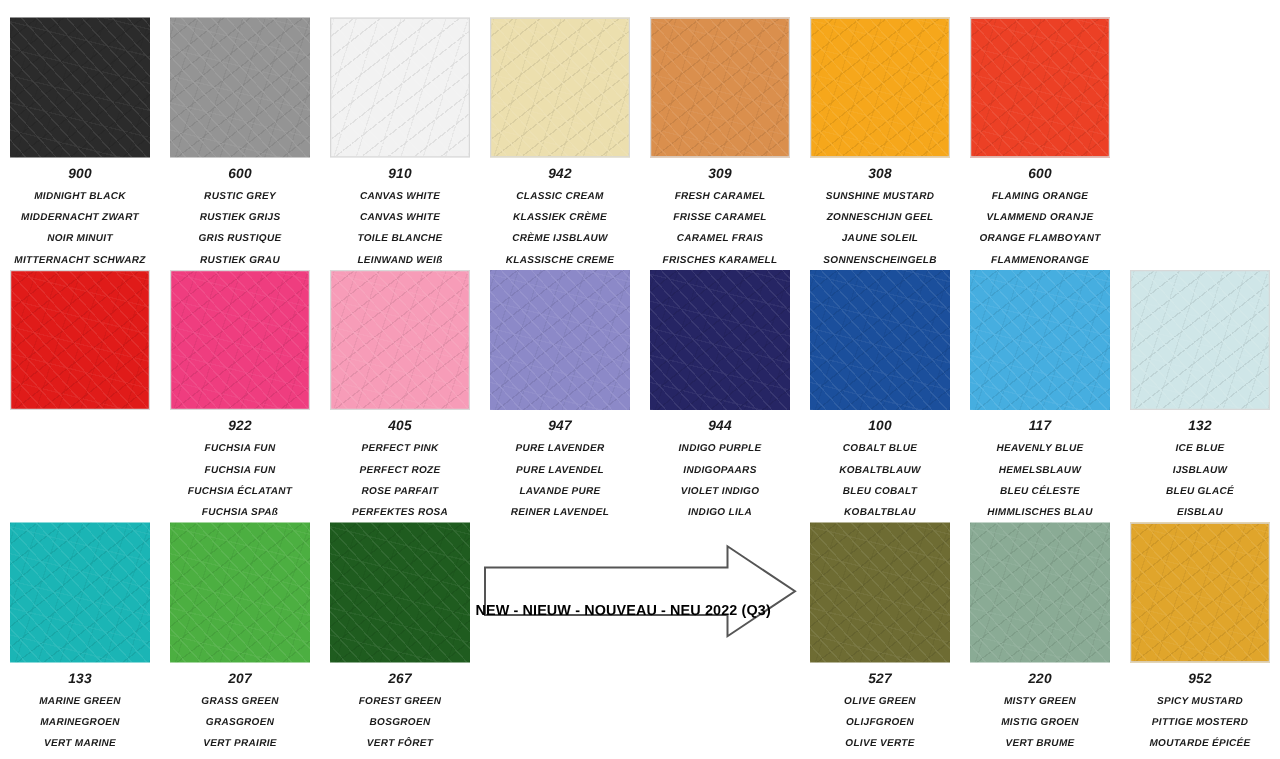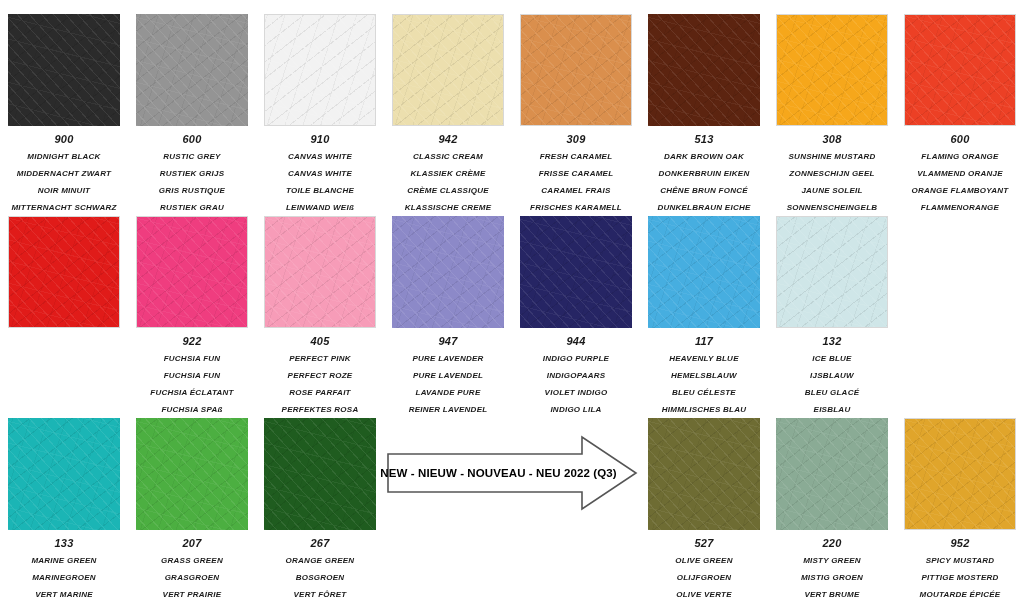--- a/index.html
+++ b/index.html
@@ -101,21 +101,21 @@
     position: relative;
     width: 252px;
     height: 78px;
   }
 
   .banner svg { display: block; width: 252px; height: 78px; }
 
   .banner-text {
     position: absolute;
     left: 10px;
-    top: 0;
+    top: 16px;
     width: 205px;
     height: 78px;
     display: flex;
     align-items: center;
     justify-content: center;
     font-size: 11.5px;
     font-weight: bold;
     color: #000;
     letter-spacing: .1px;
     white-space: nowrap;
@@ -156,45 +156,35 @@
             <div class="name">TOILE BLANCHE</div>
             <div class="name">LEINWAND WEIß</div>
           </div>
         </div>
         <div class="cell">
           <div class="swatch bordered" style="background: rgb(236, 223, 174);"></div>
           <div class="labels">
             <div class="code">942</div>
             <div class="name">CLASSIC CREAM</div>
             <div class="name">KLASSIEK CRÈME</div>
-            <div class="name">CRÈME CLASSIQUE</div>
+            <div class="name">CRÈME IJSBLAUW</div>
             <div class="name">KLASSISCHE CREME</div>
           </div>
         </div>
         <div class="cell">
           <div class="swatch bordered" style="background: rgb(218, 143, 77);"></div>
           <div class="labels">
             <div class="code">309</div>
             <div class="name">FRESH CARAMEL</div>
             <div class="name">FRISSE CARAMEL</div>
             <div class="name">CARAMEL FRAIS</div>
             <div class="name">FRISCHES KARAMELL</div>
           </div>
         </div>
         <div class="cell">
-          <div class="swatch" style="background: rgb(92, 36, 16);"></div>
-          <div class="labels">
-            <div class="code">513</div>
-            <div class="name">DARK BROWN OAK</div>
-            <div class="name">DONKERBRUIN EIKEN</div>
-            <div class="name">CHÊNE BRUN FONCÉ</div>
-            <div class="name">DUNKELBRAUN EICHE</div>
-          </div>
-        </div>
-        <div class="cell">
           <div class="swatch bordered" style="background: rgb(246, 167, 27);"></div>
           <div class="labels">
             <div class="code">308</div>
             <div class="name">SUNSHINE MUSTARD</div>
             <div class="name">ZONNESCHIJN GEEL</div>
             <div class="name">JAUNE SOLEIL</div>
             <div class="name">SONNENSCHEINGELB</div>
           </div>
         </div>
         <div class="cell">
@@ -246,20 +236,30 @@
           <div class="swatch" style="background: rgb(38, 37, 100);"></div>
           <div class="labels">
             <div class="code">944</div>
             <div class="name">INDIGO PURPLE</div>
             <div class="name">INDIGOPAARS</div>
             <div class="name">VIOLET INDIGO</div>
             <div class="name">INDIGO LILA</div>
           </div>
         </div>
         <div class="cell">
+          <div class="swatch" style="background: rgb(27, 79, 156);"></div>
+          <div class="labels">
+            <div class="code">100</div>
+            <div class="name">COBALT BLUE</div>
+            <div class="name">KOBALTBLAUW</div>
+            <div class="name">BLEU COBALT</div>
+            <div class="name">KOBALTBLAU</div>
+          </div>
+        </div>
+        <div class="cell">
           <div class="swatch" style="background: rgb(70, 174, 224);"></div>
           <div class="labels">
             <div class="code">117</div>
             <div class="name">HEAVENLY BLUE</div>
             <div class="name">HEMELSBLAUW</div>
             <div class="name">BLEU CÉLESTE</div>
             <div class="name">HIMMLISCHES BLAU</div>
           </div>
         </div>
         <div class="cell">
@@ -291,21 +291,21 @@
             <div class="name">GRASS GREEN</div>
             <div class="name">GRASGROEN</div>
             <div class="name">VERT PRAIRIE</div>
             <div class="name">GRAS-GRÜN</div>
           </div>
         </div>
         <div class="cell">
           <div class="swatch" style="background: rgb(31, 92, 31);"></div>
           <div class="labels">
             <div class="code">267</div>
-            <div class="name">ORANGE GREEN</div>
+            <div class="name">FOREST GREEN</div>
             <div class="name">BOSGROEN</div>
             <div class="name">VERT FÔRET</div>
             <div class="name">WALDGRÜN</div>
           </div>
         </div>
         <div class="banner-cell">
           <div class="banner">
             <svg viewBox="0 0 252 78">
               <polygon points="2,20 196,20 196,3 250,39 196,75 196,58 2,58" fill="#ffffff" stroke="#555555" stroke-width="1.6" stroke-linejoin="miter"></polygon>
             </svg>

